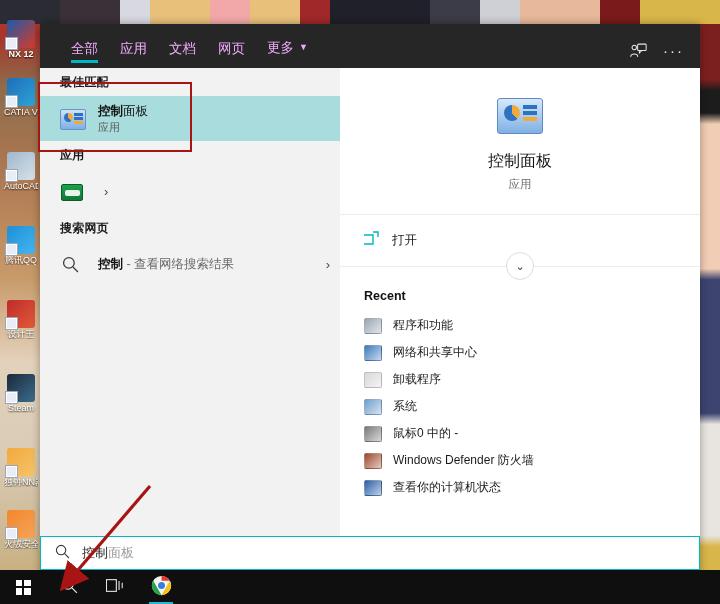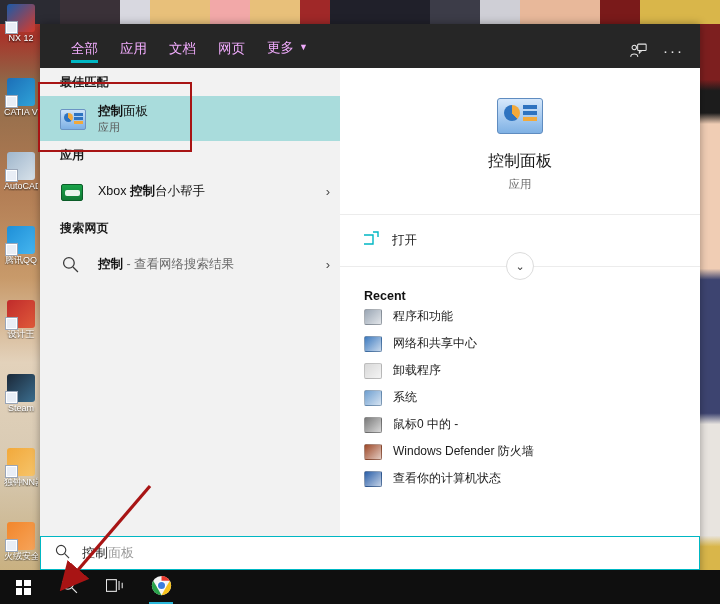--- a/index.html
+++ b/index.html
@@ -158,21 +158,21 @@
   }
   .actionRow .lbl { font-size:12.5px; color:#1b1b1b; }
   .expander {
     position:absolute; left:50%; transform:translateX(-50%); bottom:-14px;
     width:28px; height:28px; border-radius:50%;
     background:#fff; border:1px solid #dcdcdc;
     display:flex; align-items:center; justify-content:center;
     font-size:11px; color:#3a3a3a;
   }
   .recentWrap { padding:22px 0 0 24px; }
-  .recentHdr { font-size:12.5px; font-weight:bold; color:#111; }
+  .recentHdr { font-size:12.5px; font-weight:bold; color:#111; margin-bottom:9px; }
   .rItem { display:flex; align-items:center; height:27px; }
   .rItem .ri { width:18px; height:16px; flex:0 0 18px; margin-right:11px; border-radius:2px; }
   .rItem .rl { font-size:12px; color:#1b1b1b; white-space:nowrap; }
 
   
   #searchBar {
     position:absolute; left:40px; top:536px; width:660px; height:34px;
     background:#ffffff; border:1.5px solid #00b7c3;
     display:flex; align-items:center; padding:0 14px;
   }
@@ -203,21 +203,21 @@
   #arrowSvg { position:absolute; left:0; top:0; width:720px; height:604px; pointer-events:none; }
 </style>
 </head>
 <body>
 
 <div id="desktop"></div>
 <div id="wallTop"></div>
 <div id="wallRight"></div>
 
 <div id="deskIcons">
-    <div class="dicon" style="top: 4px;">
+    <div class="dicon" style="top: 20px; font-weight: bold;">
       <div class="img" style="background: linear-gradient(135deg, rgb(27, 90, 168) 0%, rgb(216, 58, 42) 100%);"></div>
       <div class="lbl">NX 12</div>
     </div>
     <div class="dicon" style="top: 78px;">
       <div class="img" style="background: linear-gradient(135deg, rgb(28, 111, 184) 0%, rgb(47, 163, 216) 100%);"></div>
       <div class="lbl">CATIA V5R2</div>
     </div>
     <div class="dicon" style="top: 152px;">
       <div class="img" style="background: linear-gradient(135deg, rgb(159, 182, 204) 0%, rgb(216, 226, 234) 100%);"></div>
       <div class="lbl">AutoCAD 2007 -</div>
@@ -231,21 +231,21 @@
       <div class="lbl">设计王</div>
     </div>
     <div class="dicon" style="top: 374px;">
       <div class="img" style="background: linear-gradient(135deg, rgb(27, 40, 56) 0%, rgb(59, 110, 143) 100%);"></div>
       <div class="lbl">Steam</div>
     </div>
     <div class="dicon" style="top: 448px;">
       <div class="img" style="background: linear-gradient(135deg, rgb(242, 169, 59) 0%, rgb(246, 196, 106) 100%);"></div>
       <div class="lbl">独钟NN器</div>
     </div>
-    <div class="dicon" style="top: 522px;">
+    <div class="dicon" style="top: 510px;">
       <div class="img" style="background: linear-gradient(135deg, rgb(242, 134, 43) 0%, rgb(246, 164, 90) 100%);"></div>
       <div class="lbl">火绒安全</div>
     </div>
   </div>
 
 <div id="flyout">
 
   <div id="tabbar">
       <div class="tab active"><span>全部</span></div>
       <div class="tab"><span>应用</span></div>
@@ -276,23 +276,20 @@
           <div class="txts">
             <div class="t1"><b>控制</b><span>面板</span></div>
             <div class="t2">应用</div>
           </div>
         </div>
         <div class="grpHdr">应用</div>
         <div class="row">
           <div class="ico">
             <div class="xboxIcon"></div>
           </div>
-          <div class="txts">
-            <div class="t1">Xbox <b>控制</b>台小帮手</div>
-          </div>
           <div class="chev">›</div>
         </div>
         <div class="grpHdr">搜索网页</div>
         <div class="row">
           <div class="ico">
             <svg class="searchGlyph" width="17" height="17" viewBox="0 0 16 16">
               <circle cx="6.5" cy="6.5" r="5" fill="none" stroke="#3a3a3a" stroke-width="1.2"></circle>
               <line x1="10.3" y1="10.3" x2="15" y2="15" stroke="#3a3a3a" stroke-width="1.2"></line>
             </svg>
           </div>

